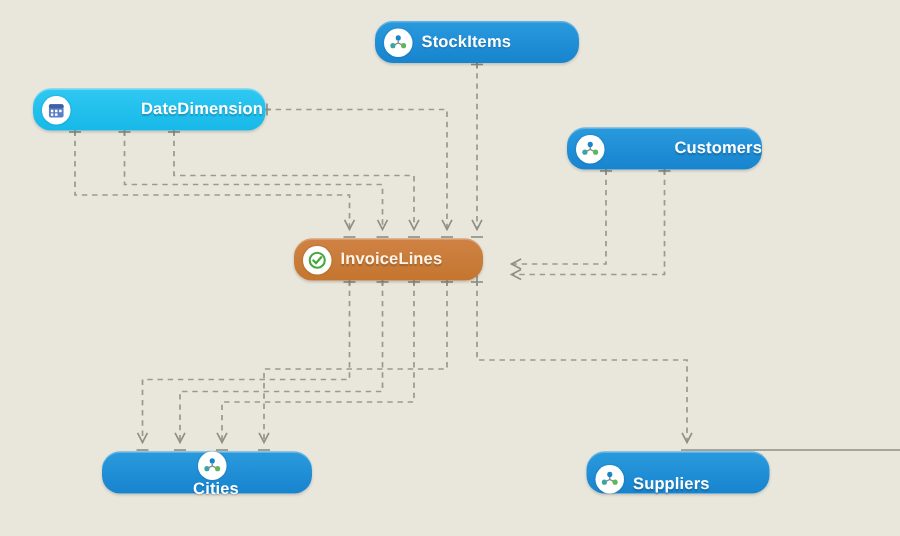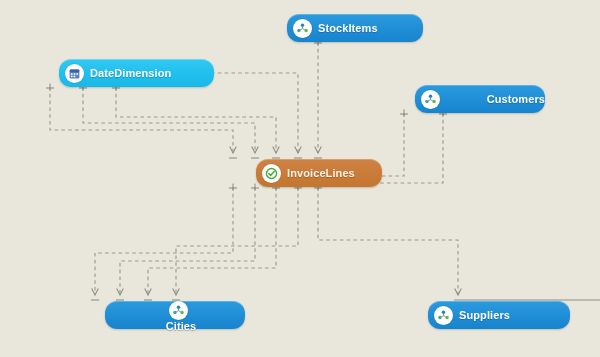--- a/index.html
+++ b/index.html
@@ -23,29 +23,29 @@
     height: 357px;
   }
   .node {
     position: absolute;
     display: flex;
     align-items: center;
     border-radius: 12px;
     box-sizing: border-box;
     padding-left: 6px;
     z-index: 5;
-    margin-left: 37px;
   }
   .node-blue {
     background: linear-gradient(180deg, #2a9ade 0%, #1784ce 100%);
     box-shadow: 0 1px 2px rgba(0,0,0,0.18), inset 0 1px 0 rgba(255,255,255,0.25);
   }
   .node-cyan {
     background: linear-gradient(180deg, #2fc8f2 0%, #17b8e8 100%);
     box-shadow: 0 1px 2px rgba(0,0,0,0.18), inset 0 1px 0 rgba(255,255,255,0.3);
+    gap: 41px;
   }
   .node-brown {
     background: linear-gradient(180deg, #cf8244 0%, #c4762f 100%);
     box-shadow: 0 1px 2px rgba(0,0,0,0.2), inset 0 1px 0 rgba(255,255,255,0.22);
   }
   .node-icon {
     width: 19px;
     height: 19px;
     border-radius: 50%;
     background: #ffffff;
@@ -155,21 +155,21 @@
       <svg width="13" height="13" viewBox="0 0 16 16" aria-hidden="true">
         <circle cx="8" cy="4" r="2.1" fill="#1784ce"></circle>
         <circle cx="3.6" cy="10.4" r="2.1" fill="#3aa6a0"></circle>
         <circle cx="12.4" cy="10.4" r="2.1" fill="#5bb85b"></circle>
         <path d="M8 6.2 L8 8.2 M8 8.2 L5.2 9.6 M8 8.2 L10.8 9.6" stroke="#7d8a8a" stroke-width="1.1" fill="none"></path>
       </svg>
     </span>
     <span class="node-label">Customers</span>
   </div>
 
-  <div class="node node-brown" style="left:219px; top:159px; width:126px; height:28px;">
+  <div class="node node-brown" style="left:196px; top:159px; width:126px; height:28px;">
     <span class="node-icon">
       <svg width="13" height="13" viewBox="0 0 16 16" aria-hidden="true">
         <circle cx="8" cy="8" r="6.2" fill="none" stroke="#45a83a" stroke-width="1.7"></circle>
         <path d="M4.8 8.2 L7 10.4 L11.2 5.6" fill="none" stroke="#45a83a" stroke-width="1.9" stroke-linecap="round"></path>
       </svg>
     </span>
     <span class="node-label node-label-brown">InvoiceLines</span>
   </div>
 
   <div class="node node-blue" style="left:68px; top:301px; width:140px; height:28px;flex-direction:column;">
@@ -177,21 +177,21 @@
       <svg width="13" height="13" viewBox="0 0 16 16" aria-hidden="true">
         <circle cx="8" cy="4" r="2.1" fill="#1784ce"></circle>
         <circle cx="3.6" cy="10.4" r="2.1" fill="#3aa6a0"></circle>
         <circle cx="12.4" cy="10.4" r="2.1" fill="#5bb85b"></circle>
         <path d="M8 6.2 L8 8.2 M8 8.2 L5.2 9.6 M8 8.2 L10.8 9.6" stroke="#7d8a8a" stroke-width="1.1" fill="none"></path>
       </svg>
     </span>
     <span class="node-label">Cities</span>
   </div>
 
-  <div class="node node-blue" style="left:391px; top:301px; width:142px; height:28px;">
+  <div class="node node-blue" style="left:391px; top:301px; width:122px; height:28px;align-items:flex-end;">
     <span class="node-icon">
       <svg width="13" height="13" viewBox="0 0 16 16" aria-hidden="true">
         <circle cx="8" cy="4" r="2.1" fill="#1784ce"></circle>
         <circle cx="3.6" cy="10.4" r="2.1" fill="#3aa6a0"></circle>
         <circle cx="12.4" cy="10.4" r="2.1" fill="#5bb85b"></circle>
         <path d="M8 6.2 L8 8.2 M8 8.2 L5.2 9.6 M8 8.2 L10.8 9.6" stroke="#7d8a8a" stroke-width="1.1" fill="none"></path>
       </svg>
     </span>
     <span class="node-label">Suppliers</span>
   </div>

